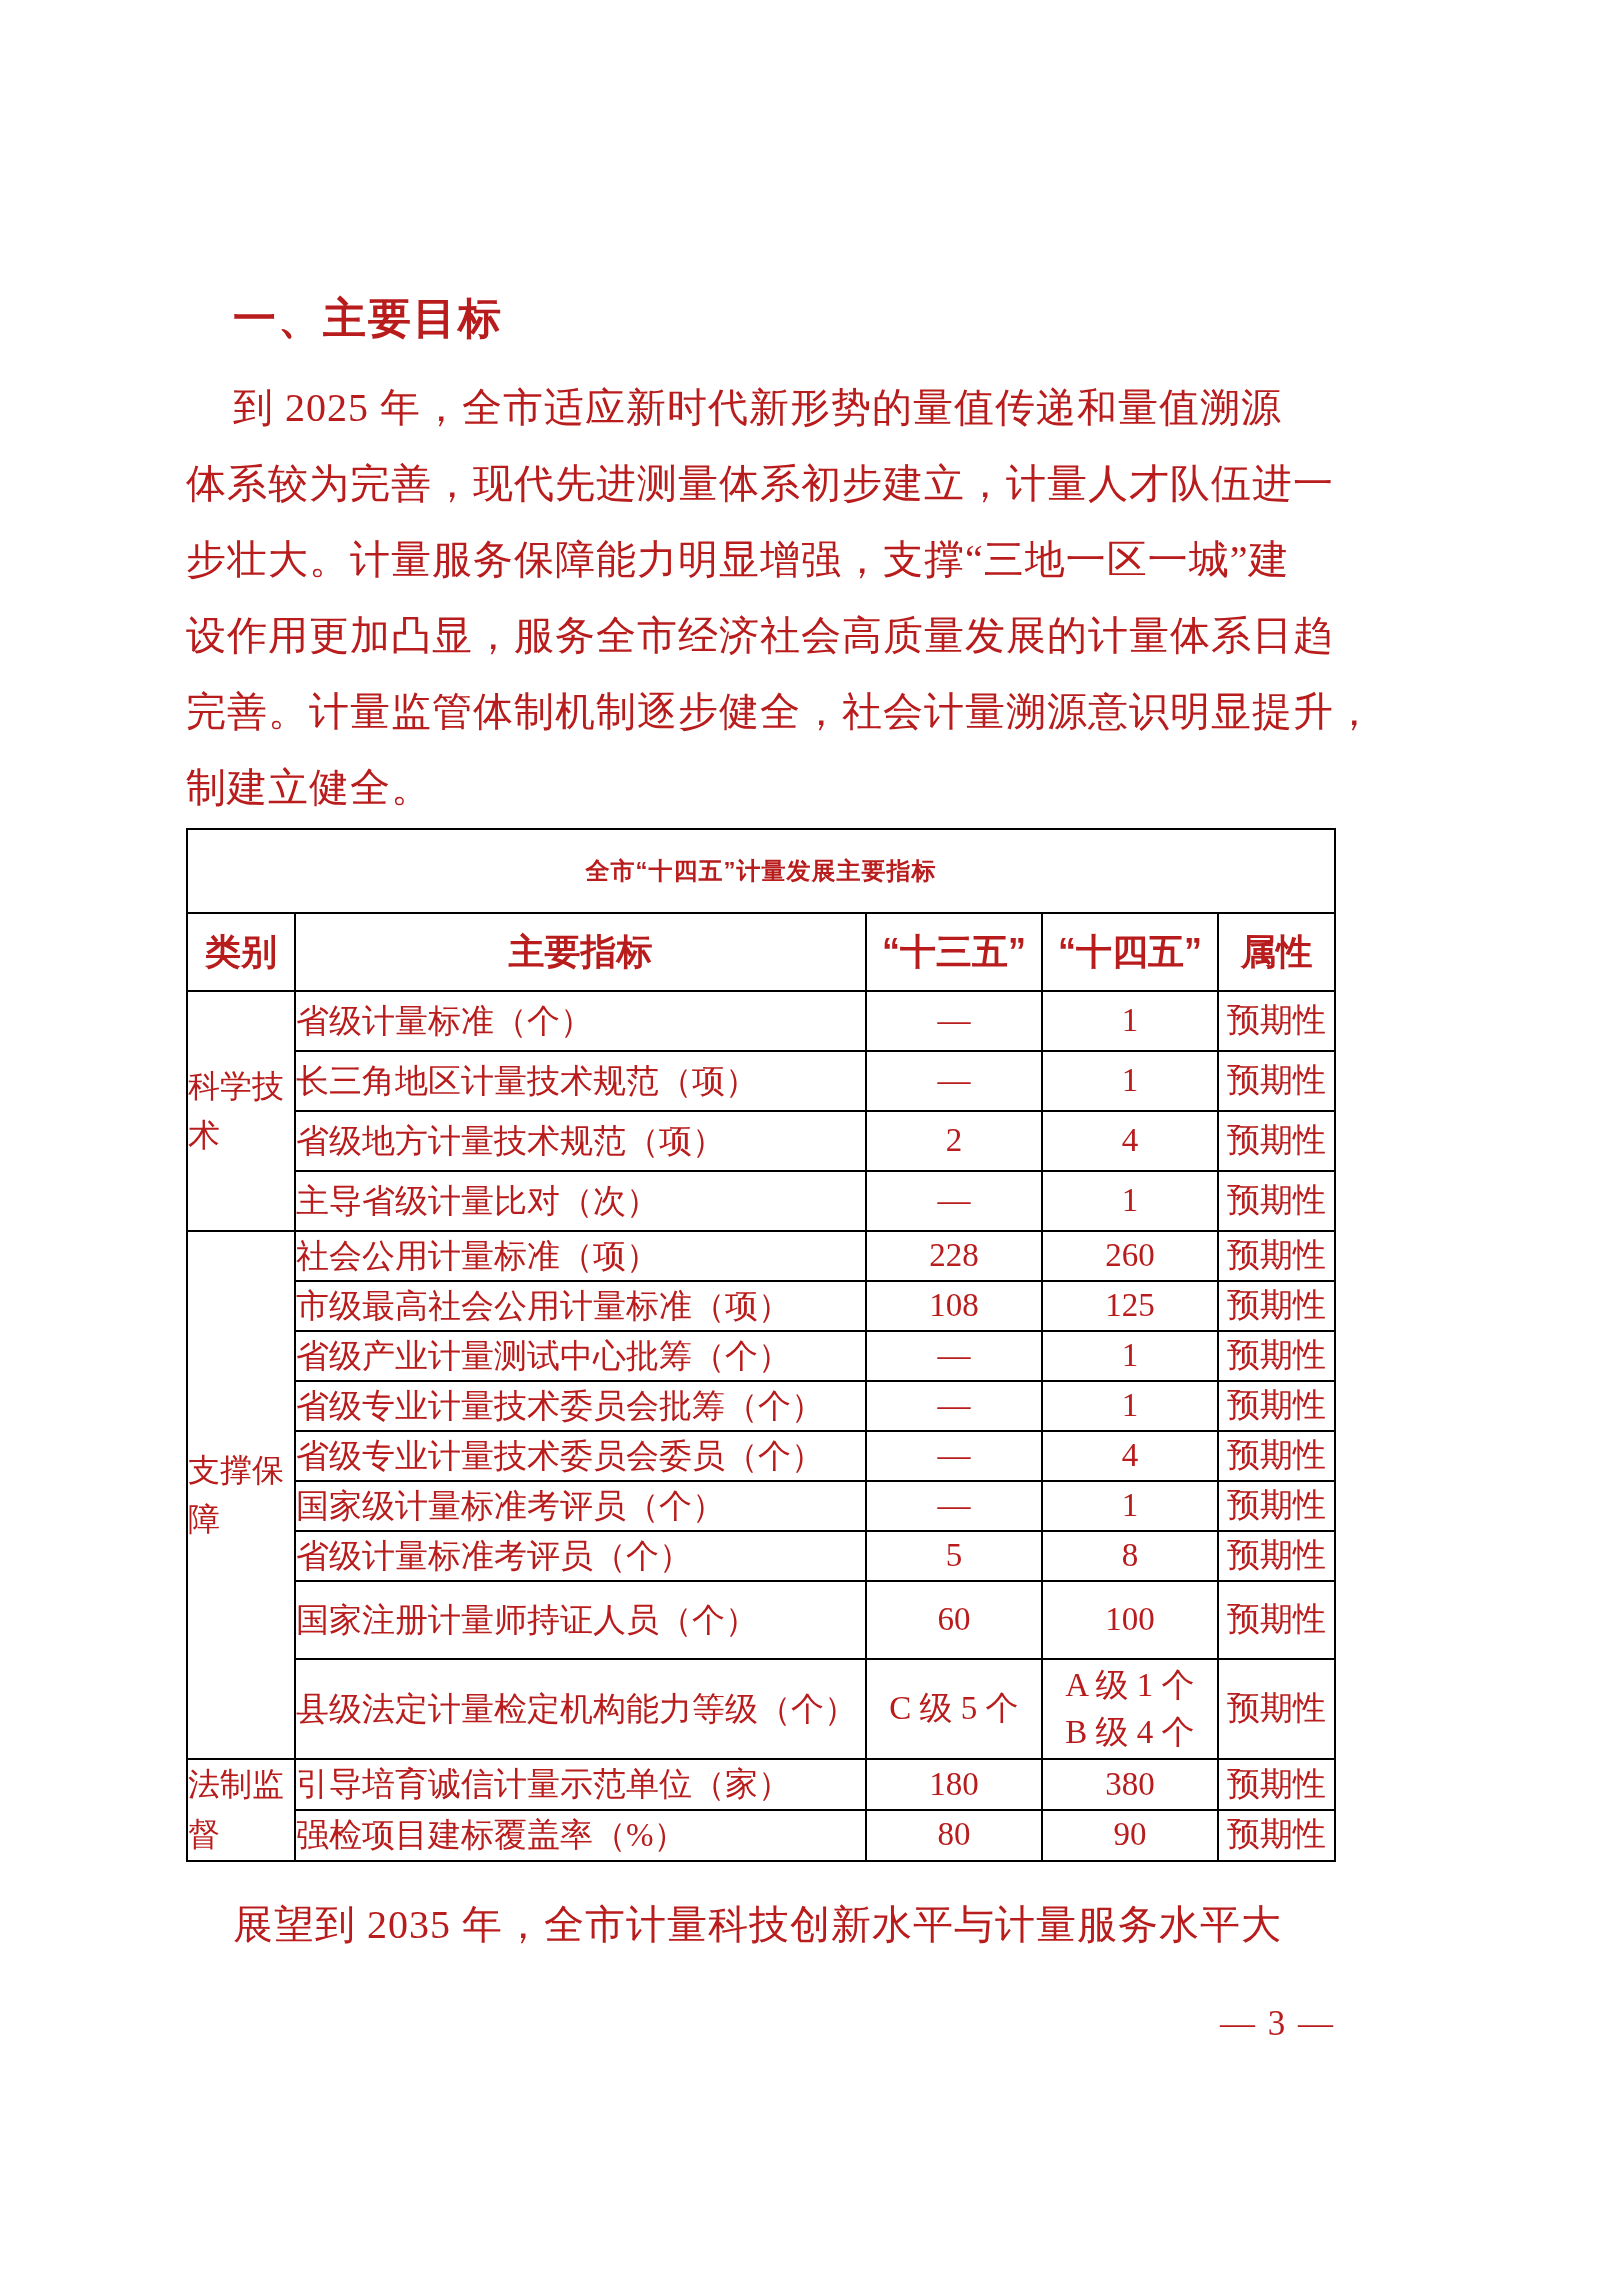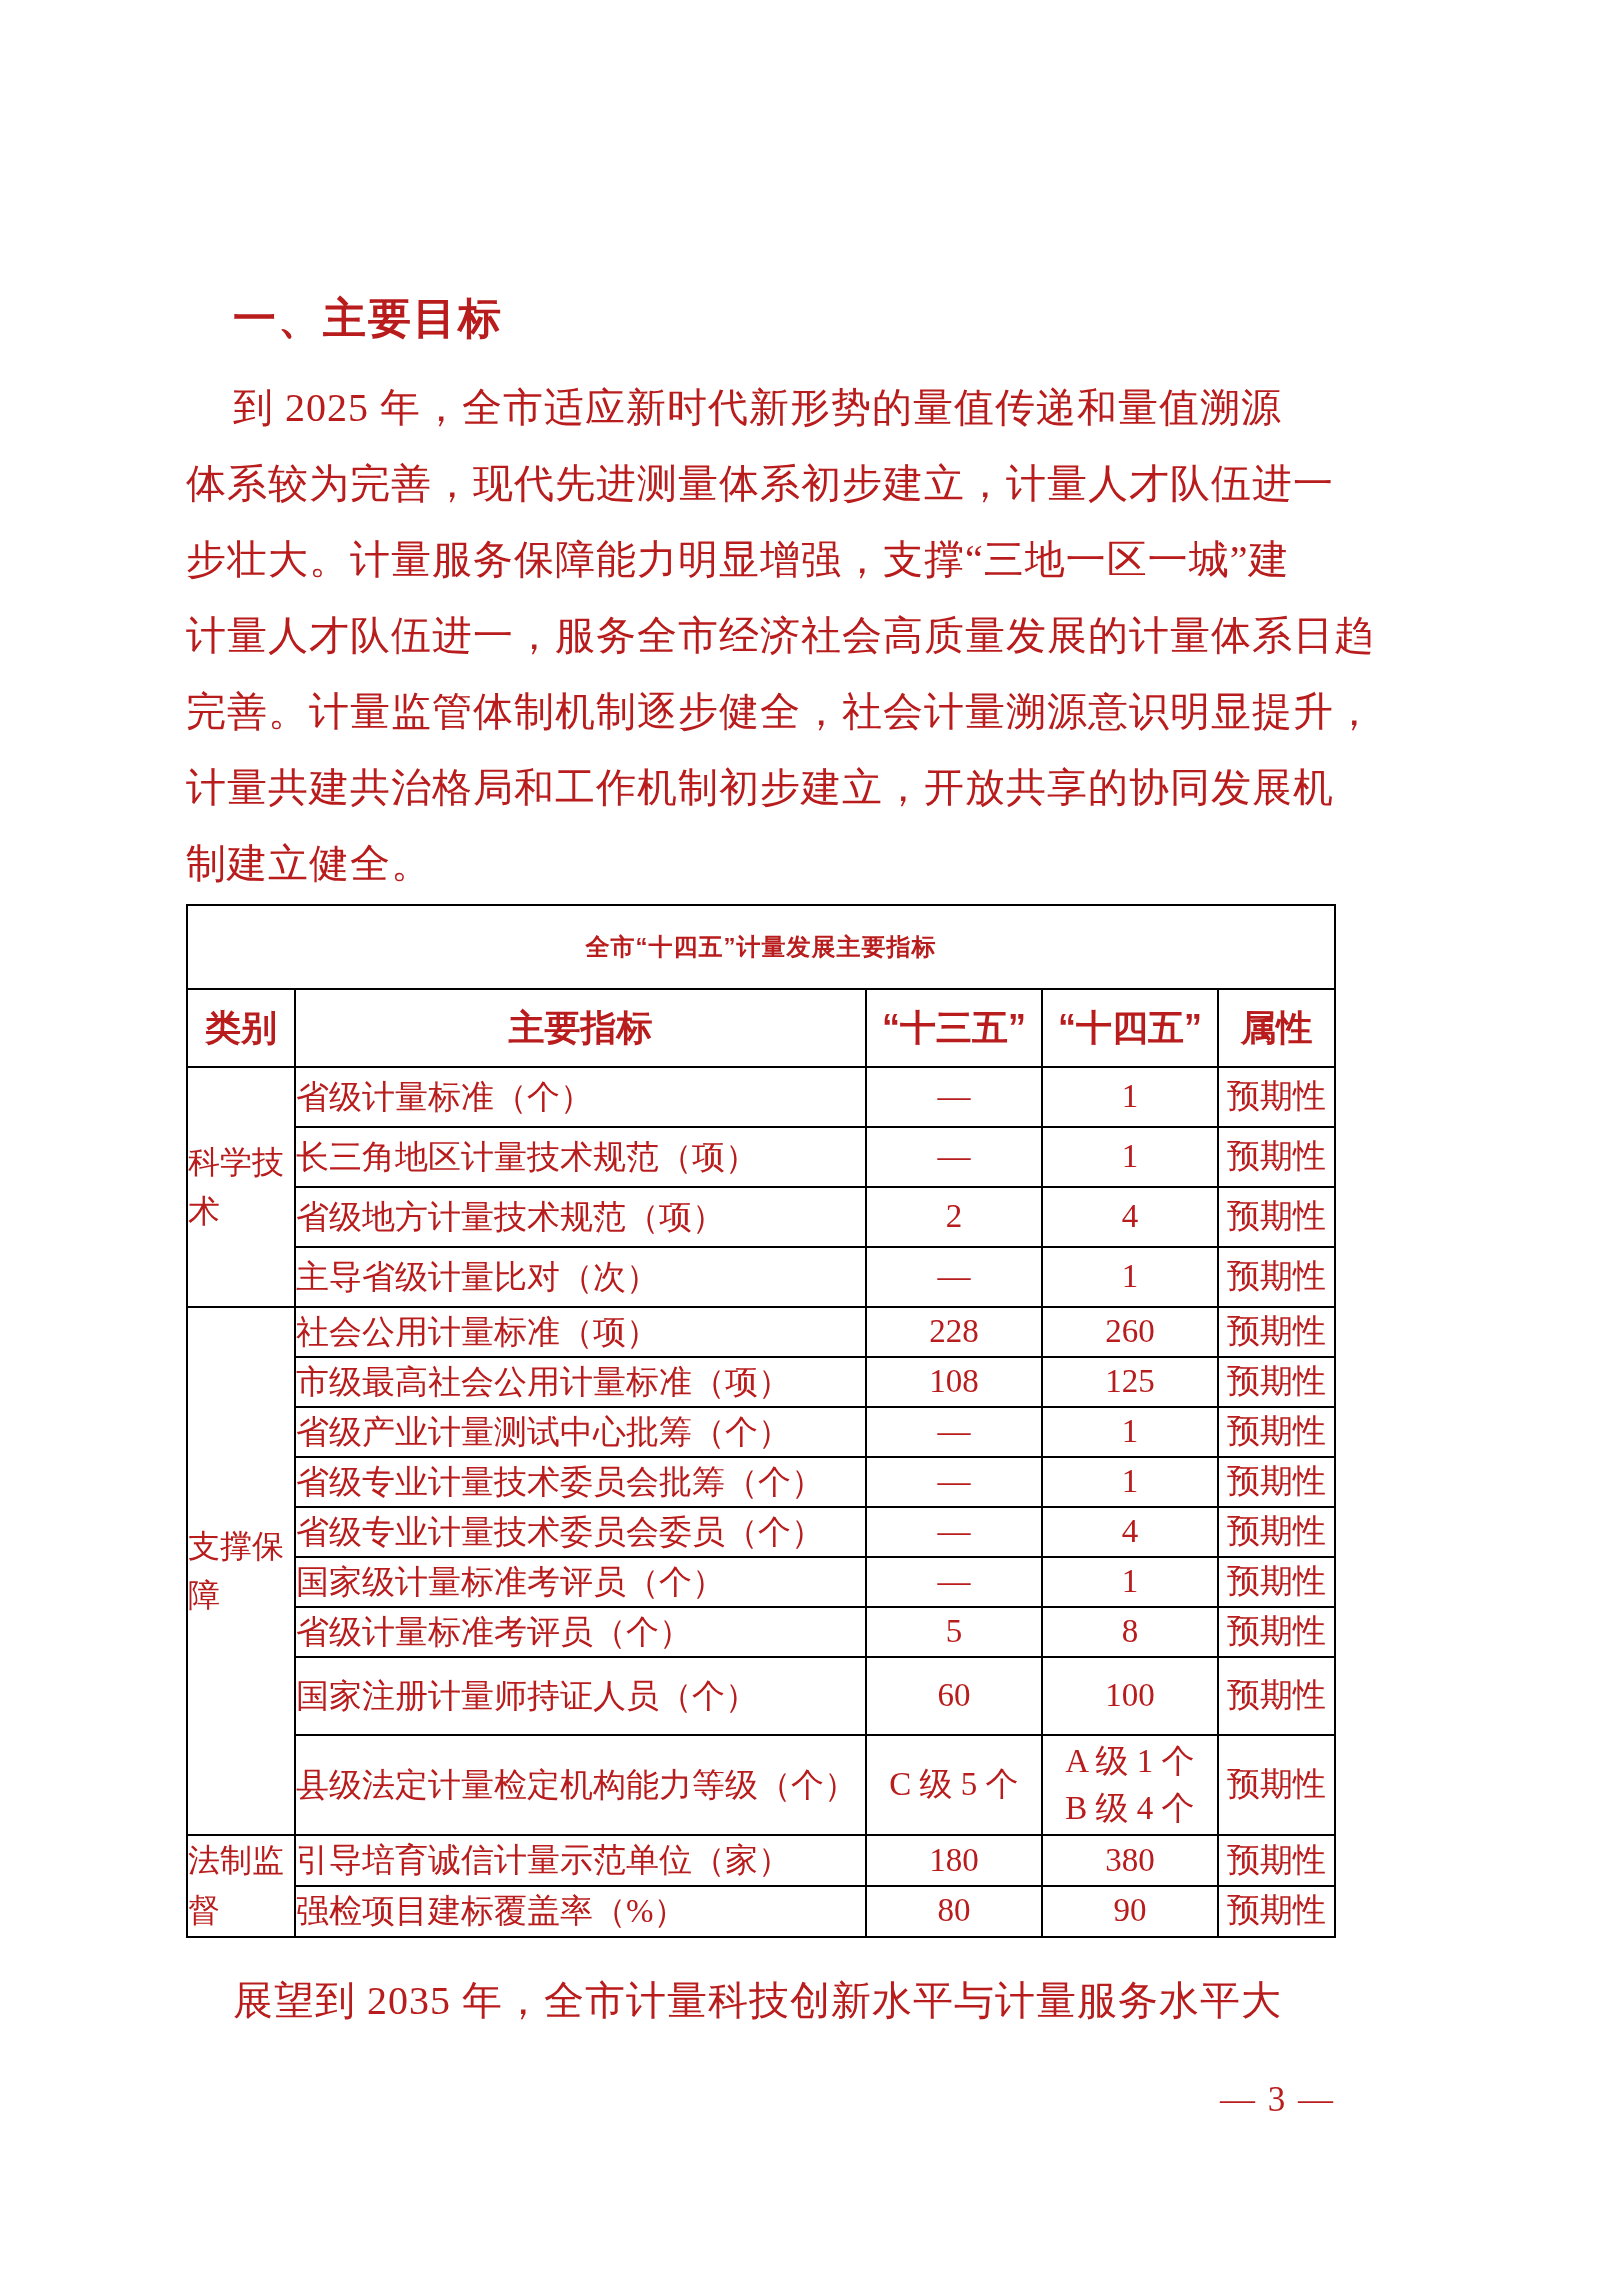--- a/index.html
+++ b/index.html
@@ -93,23 +93,22 @@
 <body>
 
 <div class="page">
 
   <h1 class="doc-heading">一、主要目标</h1>
 
   <div class="para" id="paragraph-1">
       <div class="para-line indent">到 2025 年，全市适应新时代新形势的量值传递和量值溯源</div>
       <div class="para-line">体系较为完善，现代先进测量体系初步建立，计量人才队伍进一</div>
       <div class="para-line">步壮大。计量服务保障能力明显增强，支撑“三地一区一城”建</div>
-      <div class="para-line">计量人才队伍进一，服务全市经济社会高质量发展的计量体系日趋</div>
+      <div class="para-line">设作用更加凸显，服务全市经济社会高质量发展的计量体系日趋</div>
       <div class="para-line">完善。计量监管体制机制逐步健全，社会计量溯源意识明显提升，</div>
-      <div class="para-line">计量共建共治格局和工作机制初步建立，开放共享的协同发展机</div>
       <div class="para-line">制建立健全。</div>
     </div>
 
   <table class="metrics">
     <colgroup>
       <col style="width:108px">
       <col style="width:571px">
       <col style="width:176px">
       <col style="width:176px">
       <col style="width:117px">

